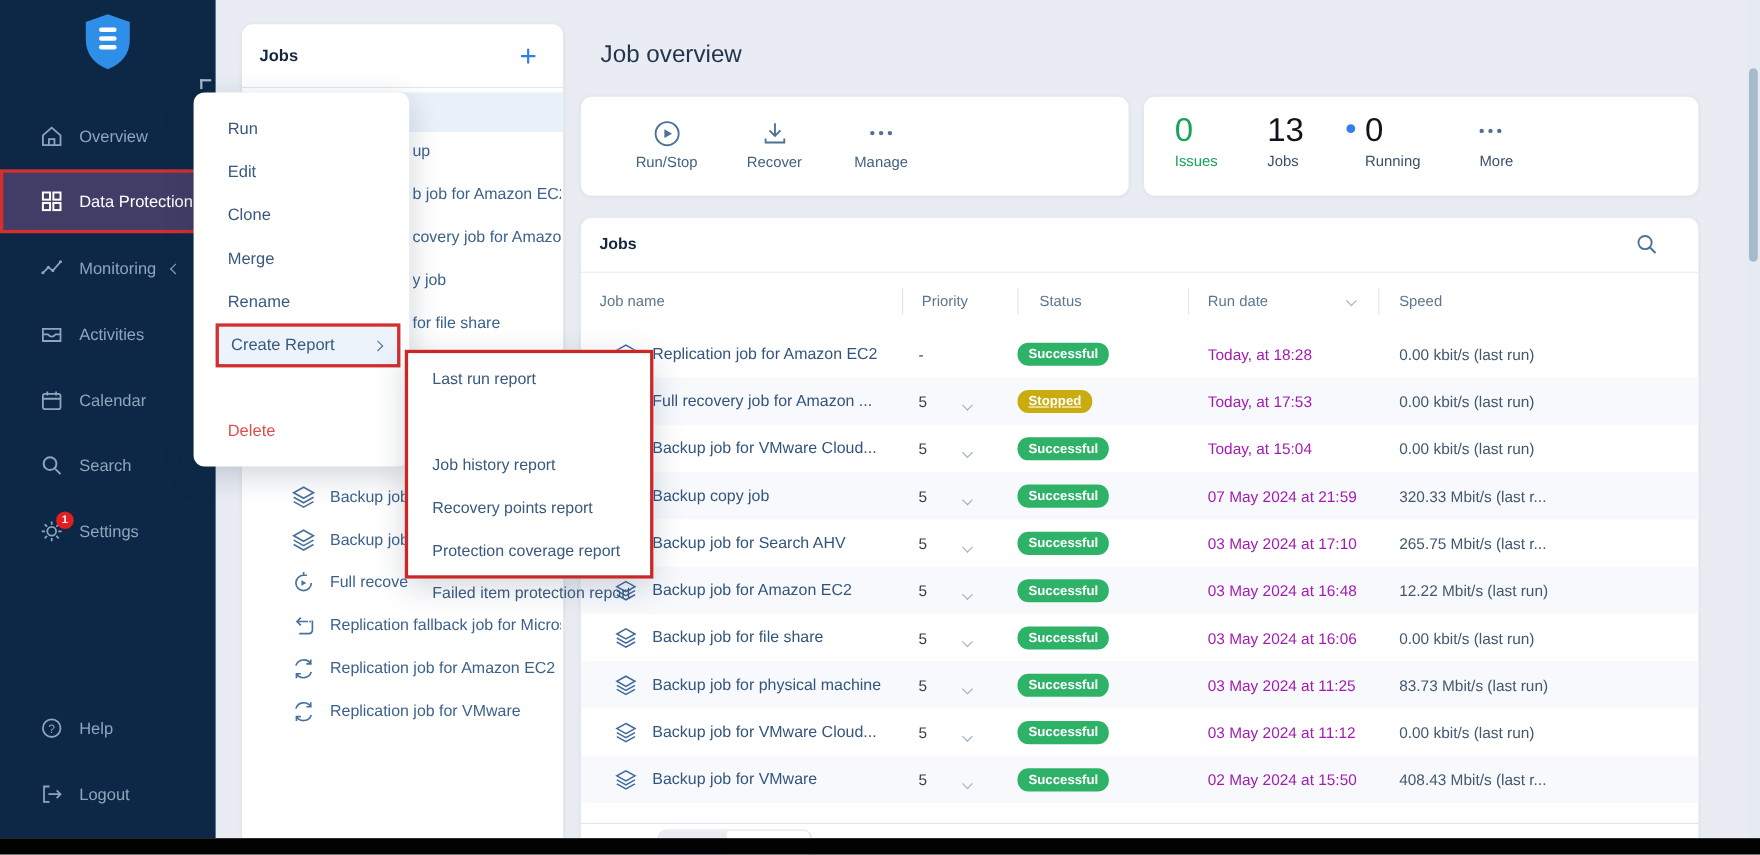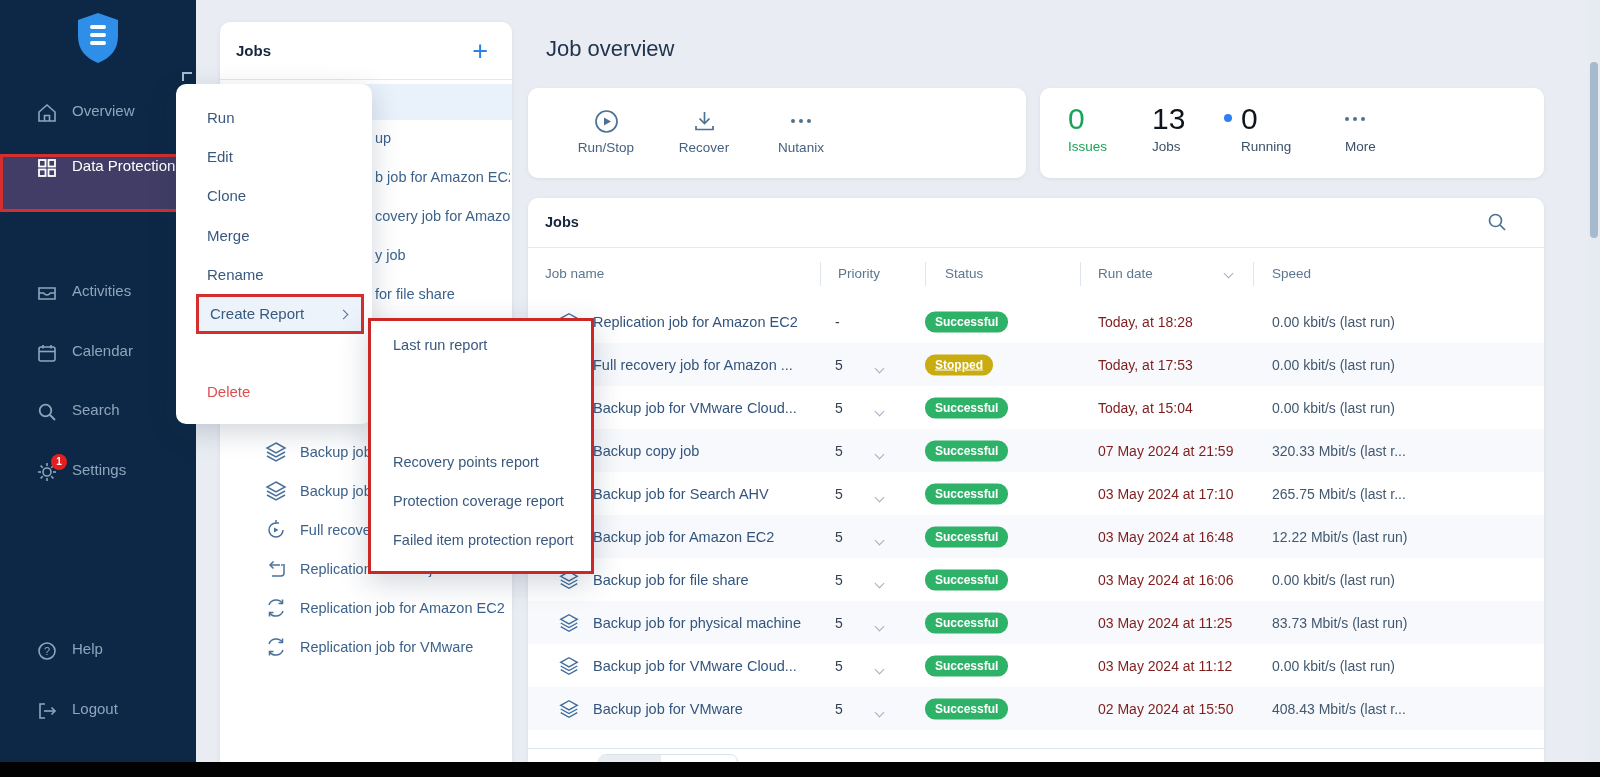--- a/index.html
+++ b/index.html
@@ -2,21 +2,21 @@
 <html><head>
 <meta charset="utf-8">
 <style>
   * { margin:0; padding:0; box-sizing:border-box; }
   html,body { width:1600px; height:777px; }
   body { font-family:"Liberation Sans","DejaVu Sans",sans-serif; background:#e9edf3; position:relative; overflow:hidden; }
 
   
   .sidebar { position:absolute; left:0; top:0; width:196px; height:762px; background:#0d2846; z-index:5; }
   .logo { position:absolute; left:75px; top:12px; }
-  .nav-item { position:absolute; left:0; width:196px; height:44px; display:flex; align-items:flex-start; padding-left:36px; color:#8fa5bd; font-size:15px; cursor:pointer; }
+  .nav-item { position:absolute; left:0; width:196px; height:44px; display:flex; align-items:center; padding-left:36px; color:#8fa5bd; font-size:15px; cursor:pointer; }
   .nav-item .nicon { width:22px; height:22px; margin-right:14px; position:relative; flex:0 0 22px; }
   .nav-item.selected { left:0; width:181px; height:58px; border:3px solid #d32f2f; background:#423d66; color:#ffffff; padding-left:33px; }
   .nav-item.selected svg * { stroke:#ffffff; }
   .badge { position:absolute; top:-7px; right:-9px; background:#e31f1f; color:#fff; width:16px; height:16px; border-radius:50%; font-size:10px; font-weight:bold; line-height:16px; text-align:center; }
   .chev { display:inline-block; width:7px; height:7px; border-right:1.6px solid #8fa5bd; border-bottom:1.6px solid #8fa5bd; }
   .chev.left { transform:rotate(135deg); margin-left:14px; }
   .chev.right { transform:rotate(-45deg); border-color:#4d7094; }
   .chev.down { transform:rotate(45deg); border-color:#9db0c4; }
 
   .corner-mark { position:absolute; left:182px; top:72px; width:10px; height:9px; border-left:2px solid #a8bacd; border-top:2px solid #a8bacd; z-index:6; }
@@ -31,21 +31,21 @@
   .job-item { position:absolute; left:44px; display:flex; align-items:center; gap:12px; font-size:14.5px; color:#3c628c; white-space:nowrap; width:246px; overflow:hidden; }
   .job-item .jicon { flex:0 0 24px; width:24px; height:24px; }
 
   
   .context-menu { position:absolute; left:176px; top:84px; width:196px; height:340px; background:#fff; border-radius:10px; box-shadow:0 8px 28px rgba(25,45,75,.20); z-index:30; }
   .menu-item { position:absolute; left:0; width:100%; height:38px; line-height:38px; padding-left:31px; font-size:15px; color:#39597e; cursor:pointer; }
   .menu-item.danger { color:#dd4f4d; }
   .menu-item.create { left:20px; top:210px; width:168px; height:40px; border:3px solid #d32f2f; background:#ecf3fb; line-height:34px; padding-left:11px; display:flex; align-items:center; justify-content:space-between; padding-right:14px; }
 
   
-  .submenu { position:absolute; left:368px; top:318px; width:226px; height:256px; background:#fff; border:3px solid #cb2727; box-shadow:0 8px 28px rgba(25,45,75,.20); z-index:40; }
+  .submenu { position:absolute; left:368px; top:318px; width:226px; height:208px; background:#fff; border:3px solid #cb2727; box-shadow:0 8px 28px rgba(25,45,75,.20); z-index:40; }
   .sub-item { position:absolute; left:0; width:100%; height:30px; line-height:30px; padding-left:22px; font-size:14.5px; color:#39597e; white-space:nowrap; cursor:pointer; }
 
   
   .page-title { position:absolute; left:546px; top:36px; font-size:22px; color:#22354e; }
   .card { position:absolute; background:#fff; border-radius:10px; box-shadow:0 1px 4px rgba(20,40,70,.07); }
   .toolbar-card { left:528px; top:88px; width:498px; height:90px; }
   .tool { position:absolute; top:18px; width:90px; text-align:center; cursor:pointer; }
   .tool .ticon { height:30px; display:flex; align-items:center; justify-content:center; }
   .tool .tlabel { margin-top:4px; font-size:13.5px; color:#44617f; }
   .dots { display:inline-flex; gap:4px; align-items:center; height:26px; }
@@ -69,21 +69,21 @@
   .trow { position:absolute; left:0; width:100%; height:43px; }
   .trow.alt { background:#f7f9fc; }
   .trow > * { position:absolute; top:50%; transform:translateY(-50%); }
   .c-icon { left:30px; width:22px; height:22px; }
   .c-name { left:65px; font-size:14.5px; color:#33557d; white-space:nowrap; }
   .c-pri  { left:307px; font-size:14px; color:#333f4e; }
   .c-chev { left:348px; }
   .c-badge{ left:397px; }
   .pill { display:inline-block; padding:3px 10px 4px; border-radius:10px; background:#2eb268; color:#fff; font-size:12px; font-weight:bold; }
   .pill.stopped { background:#c9ac10;text-decoration:underline; }
-  .c-date { left:570px; font-size:14px; color:#7f1d1d; white-space:nowrap; }
+  .c-date { left:570px; font-size:14px; color:#a21caf; white-space:nowrap; }
   .c-speed{ left:744px; font-size:14px; color:#42586f; white-space:nowrap; }
   .table-foot-divider { position:absolute; left:0; top:550px; width:100%; height:1px; background:#dfe5ec; }
   .pager { position:absolute; left:70px; top:556px; width:140px; height:26px; background:#fff; border:1px solid #d9e1ea; border-radius:8px; overflow:hidden; }
   .pager .half { position:absolute; left:0; top:0; width:62px; height:100%; background:#e9edf2; }
 
   
   .scroll-track { position:absolute; right:0; top:0; width:12px; height:762px; background:#e6ebf1; z-index:45; }
   .scroll-thumb { position:absolute; right:2px; top:62px; width:8px; height:176px; border-radius:4px; background:#a7b9cc; cursor:pointer; }
   .bottom-strip { position:absolute; left:0; top:762px; width:1600px; height:15px; background:#020202; z-index:60; }
 
@@ -117,20 +117,33 @@
         <svg width="22" height="22" viewBox="0 0 22 22" fill="none" stroke="#fff" stroke-width="1.8">
           <rect x="3" y="3" width="6.5" height="6.5"></rect>
           <rect x="12.5" y="3" width="6.5" height="6.5"></rect>
           <rect x="3" y="12.5" width="6.5" height="6.5"></rect>
           <rect x="12.5" y="12.5" width="6.5" height="6.5"></rect>
         </svg>
       </span>
     <span>Data Protection</span>
   </div>
 
+  <div class="nav-item" style="top:222px">
+    <span class="nicon">
+        <svg width="22" height="22" viewBox="0 0 22 22" fill="none" stroke="#8fa5bd" stroke-width="1.6">
+          <polyline points="3,15 8,10 12,13 19,5"></polyline>
+          <circle cx="3" cy="15" r="1.4" fill="#8fa5bd" stroke="none"></circle>
+          <circle cx="8" cy="10" r="1.4" fill="#8fa5bd" stroke="none"></circle>
+          <circle cx="12" cy="13" r="1.4" fill="#8fa5bd" stroke="none"></circle>
+          <circle cx="19" cy="5" r="1.4" fill="#8fa5bd" stroke="none"></circle>
+        </svg>
+      </span>
+    <span>Monitoring</span>
+    <span class="chev left"></span>
+  </div>
 
   <div class="nav-item" style="top:282px">
     <span class="nicon">
         <svg width="22" height="22" viewBox="0 0 22 22" fill="none" stroke="#8fa5bd" stroke-width="1.6">
           <path d="M3 6 H19 V17 H3 Z"></path>
           <path d="M3 11 H7.5 Q11 15 14.5 11 H19"></path>
         </svg>
       </span>
     <span>Activities</span>
   </div>
@@ -300,21 +313,21 @@
     <div class="tlabel">Recover</div>
   </div>
   <div class="tool" style="left:228px">
     <div class="ticon">
         <span class="dots">
           <i></i>
           <i></i>
           <i></i>
         </span>
       </div>
-    <div class="tlabel">Nutanix</div>
+    <div class="tlabel">Manage</div>
   </div>
 </div>
 
 <div class="card stats-card">
   <div class="stat green" style="left:28px">
     <div class="num">0</div>
     <div class="slabel">Issues</div>
   </div>
   <div class="stat" style="left:112px">
     <div class="num">13</div>
@@ -525,20 +538,21 @@
   <div class="menu-item" style="top:172px">Rename</div>
   <div class="menu-item create">
     <span>Create Report</span>
     <span class="chev right"></span>
   </div>
   <div class="menu-item danger" style="top:289px">Delete</div>
 </div>
 
 <div class="submenu">
   <div class="sub-item" style="top:9px">Last run report</div>
+  <div class="sub-item" style="top:87px">Job history report</div>
   <div class="sub-item" style="top:126px">Recovery points report</div>
   <div class="sub-item" style="top:165px">Protection coverage report</div>
   <div class="sub-item" style="top:204px">Failed item protection report</div>
 </div>
 
 <div class="scroll-track">
   <div class="scroll-thumb"></div>
 </div>
 <div class="bottom-strip"></div>
 

